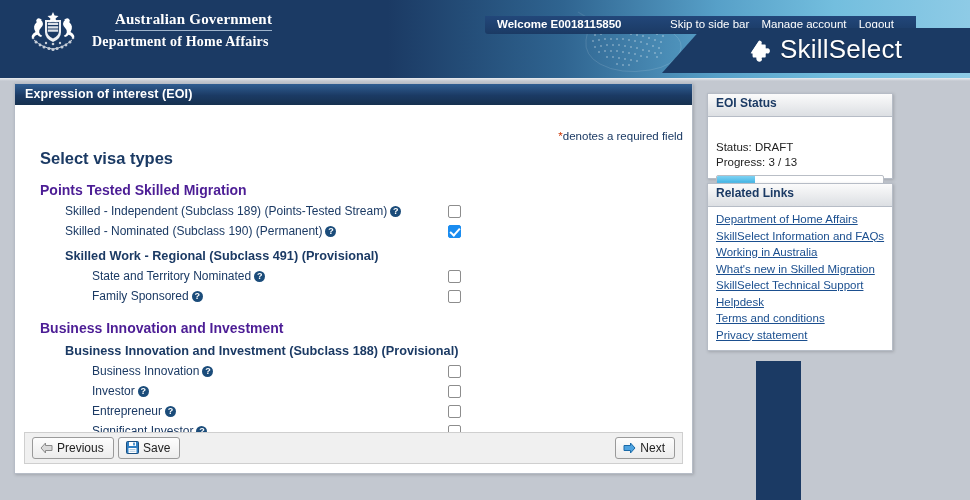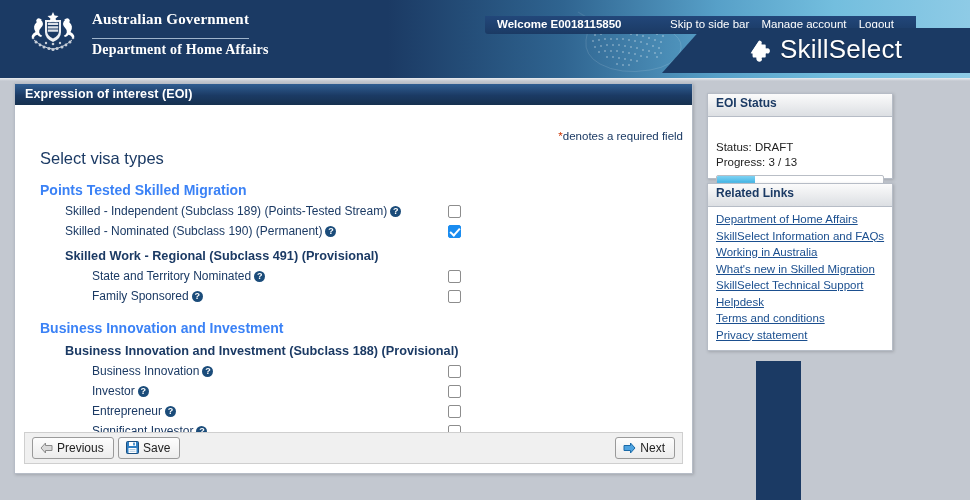--- a/index.html
+++ b/index.html
@@ -36,21 +36,21 @@
     width: 62px; height: 56px;
   }
   #gov-text {
     position: absolute; left: 92px; top: 11px;
     color: #ffffff;
     font-family: "Liberation Serif", serif;
   }
   #gov-line1 {
     font-size: 15px; font-weight: bold; letter-spacing: .2px;
     border-bottom: 1px solid #9fb4cc;
-    padding-bottom: 10px; display: inline-block;
+    padding-bottom: 2px; display: inline-block; margin-left: 23px;
   }
   #gov-line2 {
     font-size: 14px; font-weight: bold; letter-spacing: .2px;
     display: block; margin-top: 3px;
   }
 
   
   #utilbar {
     position: absolute; left: 485px; top: 16px;
     width: 431px; height: 18px;
@@ -139,26 +139,26 @@
     font-size: 11.5px; color: #1b3a64;
   }
   #required-note .star { color: #cc3300; }
 
   #form-area {
     position: absolute; left: 0; top: 44px;
     width: 677px; height: 280px;
   }
   h2#select-visa {
     margin: 0 0 14px 25px;
-    font-size: 16.5px; font-weight: normal; color: #1b3a64;
+    font-size: 16.5px; font-weight: bold; color: #1b3a64;
     font-family: "Liberation Sans", sans-serif;
   }
   .grp-h1 {
     margin: 0 0 3px 25px;
-    font-size: 14px; font-weight: bold; color: #3b82f6;
+    font-size: 14px; font-weight: bold; color: #4c1d95;
   }
   .grp-h2 {
     margin: 8px 0 3px 50px;
     font-size: 12.7px; font-weight: bold; color: #1b3a64;
   }
   .grp-h1.spaced { margin-top: 14px; }
 
   .row {
     position: relative;
     height: 20px;

